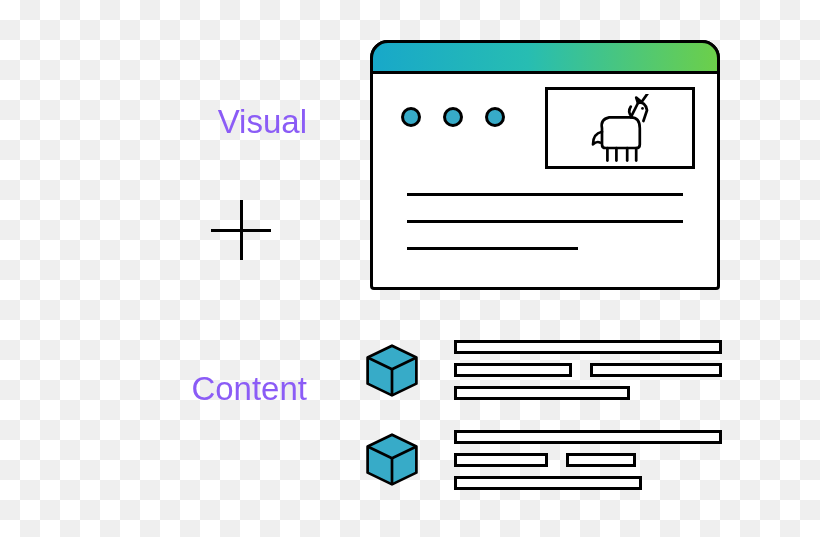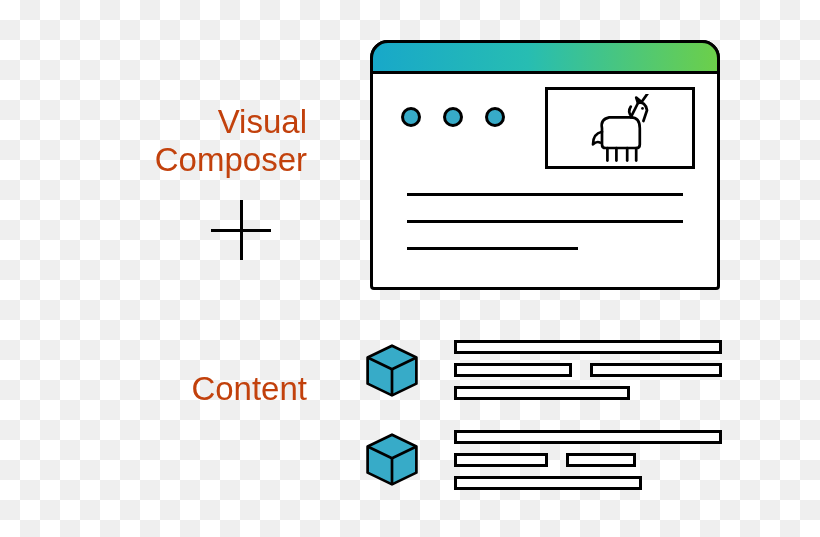--- a/index.html
+++ b/index.html
@@ -13,21 +13,21 @@
       linear-gradient(45deg, #efefef 25%, transparent 25%),
       linear-gradient(-45deg, #efefef 25%, transparent 25%),
       linear-gradient(45deg, transparent 75%, #efefef 75%),
       linear-gradient(-45deg, transparent 75%, #efefef 75%);
     background-size: 40px 40px;
     background-position: 0 0, 0 20px, 20px -20px, -20px 0px;
   }
 
   .label {
     position: absolute;
-    color: #c2410c;
+    color: #8b5cf6;
     font-weight: 300;
     font-size: 33px;
     line-height: 1.15;
     text-align: right;
   }
   .label.top { top: 103px; right: 513px; }
   .label.bottom { top: 370px; right: 513px; text-align: right; }
 
   .plus {
     position: absolute;
@@ -126,21 +126,20 @@
     height: 14px;
     border: 3px solid #000;
     background: #fff;
   }
 </style>
 </head>
 <body>
 
 <div class="label top">
   <span>Visual</span><br>
-  <span>Composer</span>
 </div>
 
 <div class="plus"></div>
 
 <div class="label bottom">
   <span>Content</span><br>
 </div>
 
 <div class="window">
   <div class="titlebar"></div>

